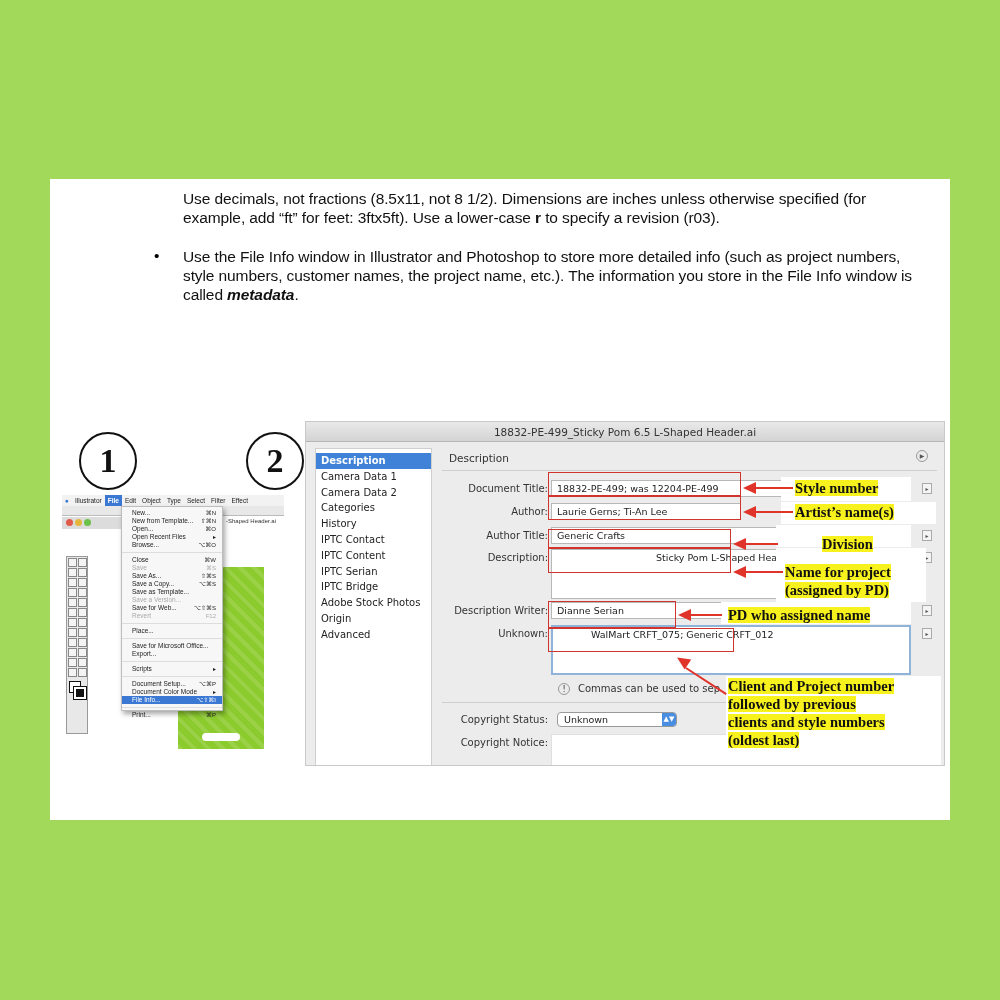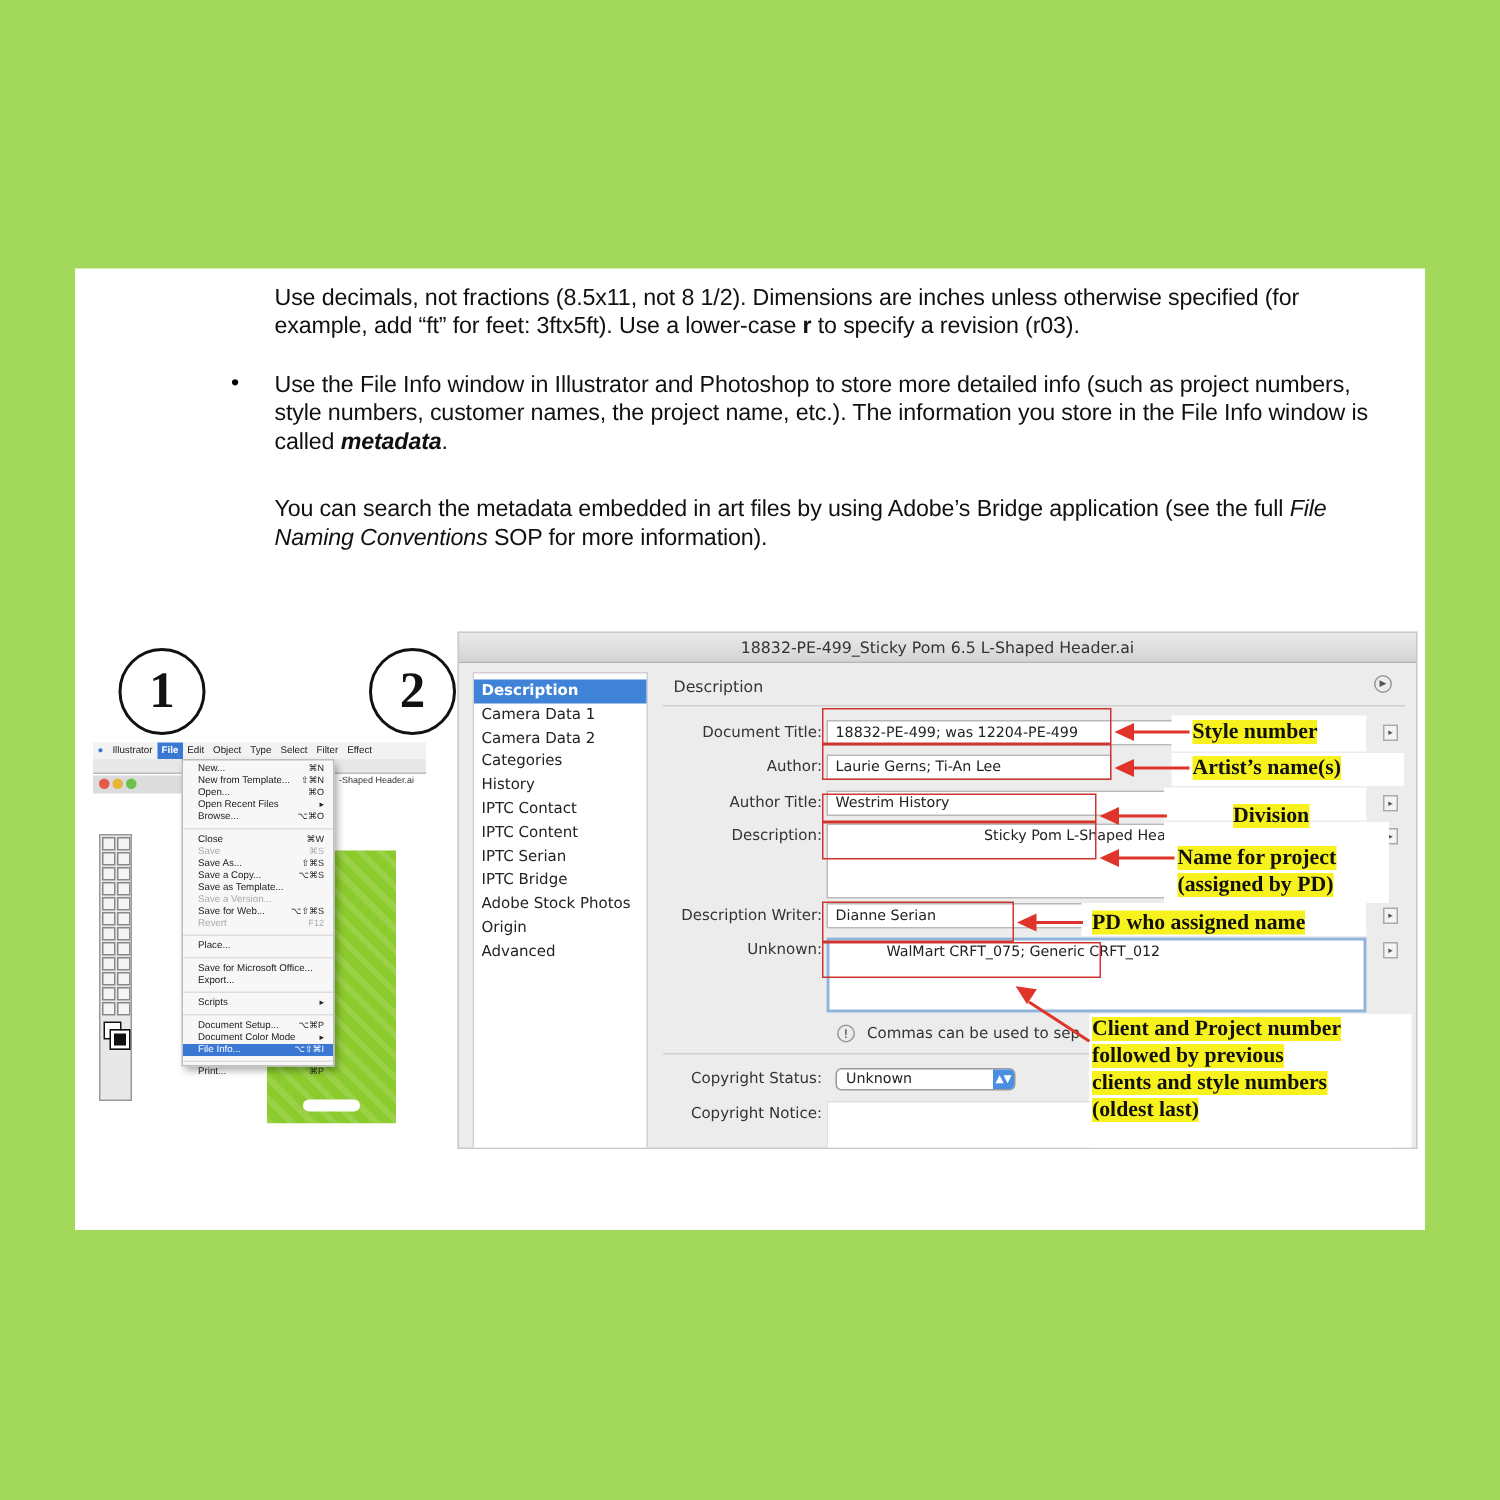--- a/index.html
+++ b/index.html
@@ -74,21 +74,20 @@
 </head>
 <body>
 
 <div class="page">
 
   <p class="para p1"><span>Use decimals, not fractions (8.5x11, not 8 1/2). Dimensions are inches unless otherwise specified (for example, add “ft” for feet: 3ftx5ft). Use a lower-case </span><span class="b">r</span><span> to specify a revision (r03).</span></p>
 
   <span class="bullet">•</span>
   <p class="para p2"><span>Use the File Info window in Illustrator and Photoshop to store more detailed info (such as project numbers, style numbers, customer names, the project name, etc.). The information you store in the File Info window is called </span><span class="bi">metadata</span><span>.</span></p>
 
-  <p class="para p3"><span>You can search the metadata embedded in art files by using Adobe’s Bridge application (see the full </span><span class="i">File Naming Conventions</span><span> SOP for more information).</span></p>
 
   <div class="step step1">1</div>
   <div class="step step2">2</div>
 
   <div class="ai">
     <div class="ai-menubar">
       <span class="apple">●</span><span>Illustrator</span><span class="active">File</span><span>Edit</span><span>Object</span><span>Type</span><span>Select</span><span>Filter</span><span>Effect</span>
     </div>
     <div class="ai-ctrl"></div>
     <div class="ai-doc">
@@ -183,21 +182,21 @@
     <div class="pane-line"></div>
 
     <div class="lbl" style="left:82px;top:61px;">Document Title:</div>
     <div class="fld" style="left:245px;top:58px;width:360px;">18832-PE-499; was 12204-PE-499</div>
     <div class="mini" style="left:616px;top:61px;">▸</div>
 
     <div class="lbl" style="left:82px;top:84px;">Author:</div>
     <div class="fld" style="left:245px;top:81px;width:190px;">Laurie Gerns; Ti-An Lee</div>
 
     <div class="lbl" style="left:82px;top:108px;">Author Title:</div>
-    <div class="fld" style="left:245px;top:105px;width:360px;">Westrim History</div>
+    <div class="fld" style="left:245px;top:105px;width:360px;">Generic Crafts</div>
     <div class="mini" style="left:616px;top:108px;">▸</div>
 
     <div class="lbl" style="left:82px;top:130px;">Description:</div>
     <div class="fld" style="left:245px;top:127px;width:360px;height:50px;text-align:center;">Sticky Pom L-Shaped Header 6.5</div>
     <div class="mini" style="left:616px;top:130px;">▸</div>
 
     <div class="lbl" style="left:82px;top:183px;">Description Writer:</div>
     <div class="fld" style="left:245px;top:180px;width:360px;">Dianne Serian</div>
     <div class="mini" style="left:616px;top:183px;">▸</div>
 

